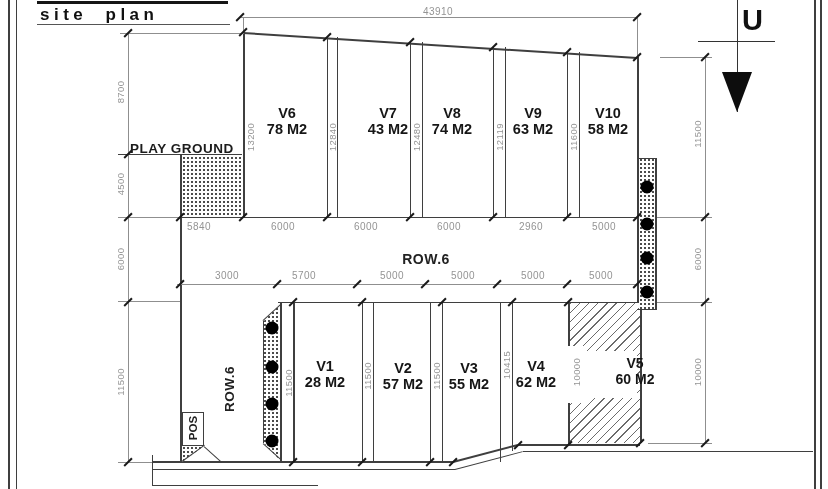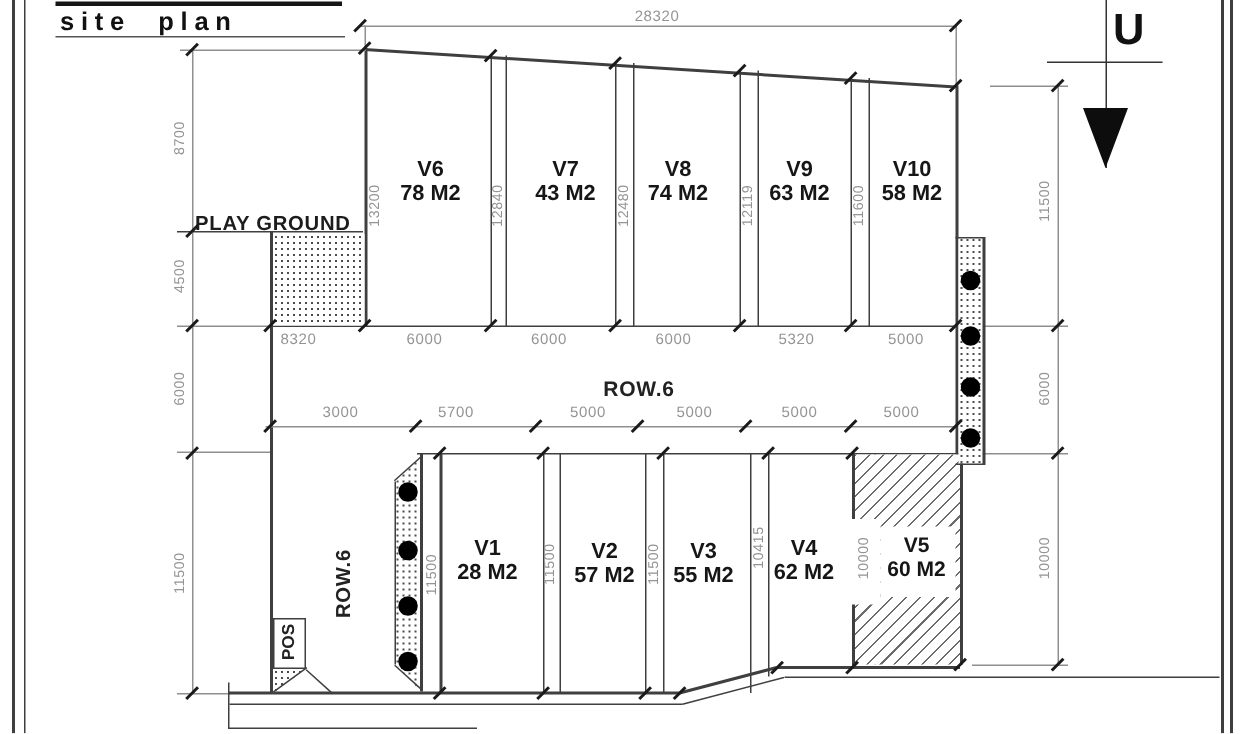--- a/index.html
+++ b/index.html
@@ -55,21 +55,21 @@
   <div class="title">site plan</div>
 
   <i class="ln" style="left:737px;top:0;width:1.2px;height:112px;background:#333"></i>
   <i class="ln" style="left:698px;top:40.5px;width:77px;height:1.5px;background:#333"></i>
   <div class="north-u">U</div>
   <div class="north-tri"></div>
 
   <i class="lt" style="left:240px;top:17px;width:397px;height:1px"></i>
   <i class="lt" style="left:242.5px;top:17px;width:1px;height:16px"></i>
   <i class="lt" style="left:636.5px;top:17px;width:1px;height:40px"></i>
-  <div class="dimh" style="left:438px;top:6px">28320</div>
+  <div class="dimh" style="left:438px;top:6px">43910</div>
 
   <i class="ln" style="left:243px;top:32px;width:395px;height:1.6px;transform:rotate(3.62deg);transform-origin:left top"></i>
   <i class="ln" style="left:243px;top:32px;width:1.6px;height:186px"></i>
   <i class="ln" style="left:327px;top:36px;width:1.3px;height:182px"></i>
   <i class="ln" style="left:337px;top:37px;width:1.3px;height:181px"></i>
   <i class="ln" style="left:410px;top:41px;width:1.3px;height:177px"></i>
   <i class="ln" style="left:422px;top:42px;width:1.3px;height:176px"></i>
   <i class="ln" style="left:493px;top:46px;width:1.3px;height:172px"></i>
   <i class="ln" style="left:505px;top:47px;width:1.3px;height:171px"></i>
   <i class="ln" style="left:567px;top:52px;width:1.3px;height:166px"></i>
@@ -93,25 +93,25 @@
   <div class="dimv" style="left:120px;top:382px">11500</div>
 
   <i class="lt" style="left:705px;top:57px;width:1px;height:386px"></i>
   <i class="lt" style="left:660px;top:57px;width:52px;height:1px"></i>
   <i class="lt" style="left:655px;top:302px;width:57px;height:1px"></i>
   <i class="lt" style="left:648px;top:443px;width:64px;height:1px"></i>
   <div class="dimv" style="left:697px;top:134px">11500</div>
   <div class="dimv" style="left:697px;top:259px">6000</div>
   <div class="dimv" style="left:697px;top:372px">10000</div>
 
-  <div class="dimh" style="left:199px;top:221px">8320</div>
+  <div class="dimh" style="left:199px;top:221px">5840</div>
   <div class="dimh" style="left:283px;top:221px">6000</div>
   <div class="dimh" style="left:366px;top:221px">6000</div>
   <div class="dimh" style="left:449px;top:221px">6000</div>
-  <div class="dimh" style="left:531px;top:221px">5320</div>
+  <div class="dimh" style="left:531px;top:221px">2960</div>
   <div class="dimh" style="left:604px;top:221px">5000</div>
 
   <div class="rowlabel-h">ROW.6</div>
   <div class="rowlabel-v">ROW.6</div>
 
   <i class="lt" style="left:177px;top:284px;width:460px;height:1px"></i>
   <div class="dimh" style="left:227px;top:270px">3000</div>
   <div class="dimh" style="left:304px;top:270px">5700</div>
   <div class="dimh" style="left:392px;top:270px">5000</div>
   <div class="dimh" style="left:463px;top:270px">5000</div>
@@ -167,21 +167,21 @@
   <div class="pos-box"></div>
   <div class="hdots" style="left:182px;top:446px;width:22px;height:16px;clip-path:polygon(0 0,100% 0,0 100%)"></div>
   <i class="ln" style="left:182px;top:461px;width:27.5px;height:1.3px;transform:rotate(-36deg);transform-origin:left center"></i>
   <i class="ln" style="left:204px;top:445.5px;width:24px;height:1.3px;transform:rotate(42deg);transform-origin:left center"></i>
   <div class="pos-label">POS</div>
 
   <div class="plabel" style="left:287px;top:105px">
     <div>V6</div>
     <div>78 M2</div>
   </div>
-  <div class="plabel" style="left:377px;top:105px">
+  <div class="plabel" style="left:388px;top:105px">
     <div>V7</div>
     <div>43 M2</div>
   </div>
   <div class="plabel" style="left:452px;top:105px">
     <div>V8</div>
     <div>74 M2</div>
   </div>
   <div class="plabel" style="left:533px;top:105px">
     <div>V9</div>
     <div>63 M2</div>
@@ -200,21 +200,21 @@
     <div>57 M2</div>
   </div>
   <div class="plabel" style="left:469px;top:360px">
     <div>V3</div>
     <div>55 M2</div>
   </div>
   <div class="plabel" style="left:536px;top:358px">
     <div>V4</div>
     <div>62 M2</div>
   </div>
-  <div class="plabel" style="left:611px;top:355px;font-size:14px">
+  <div class="plabel" style="left:635px;top:355px;font-size:14px">
     <div>V5</div>
     <div>60 M2</div>
   </div>
 
   <div class="dimv" style="left:250px;top:137px">13200</div>
   <div class="dimv" style="left:332px;top:137px">12840</div>
   <div class="dimv" style="left:416px;top:137px">12480</div>
   <div class="dimv" style="left:499px;top:137px">12119</div>
   <div class="dimv" style="left:573px;top:137px">11600</div>
 

